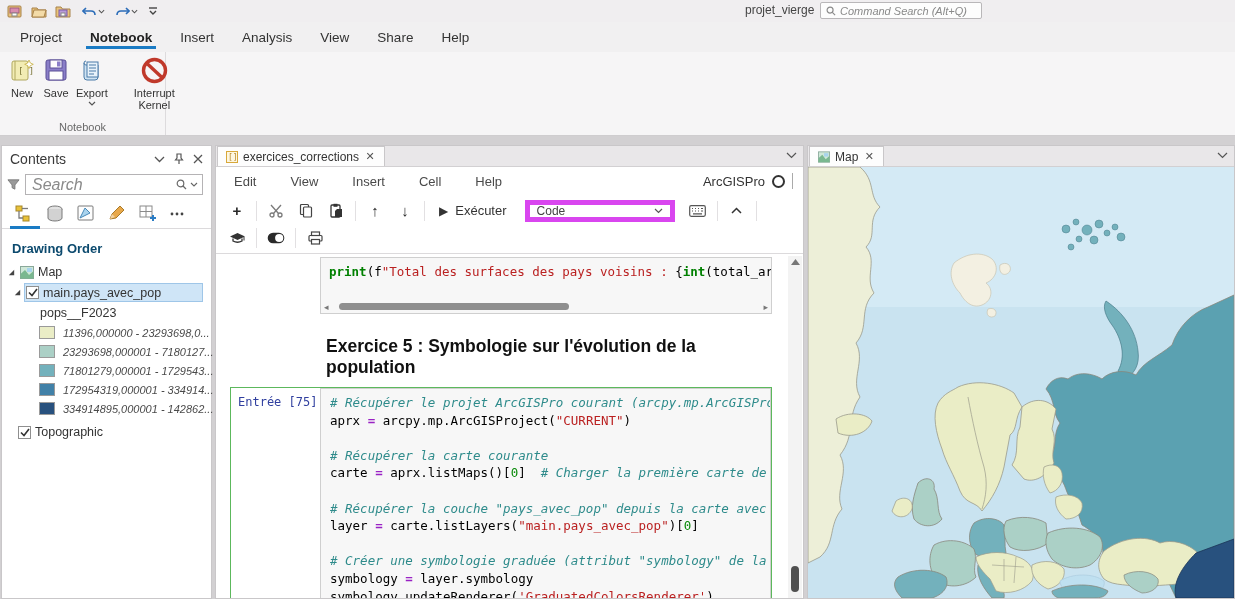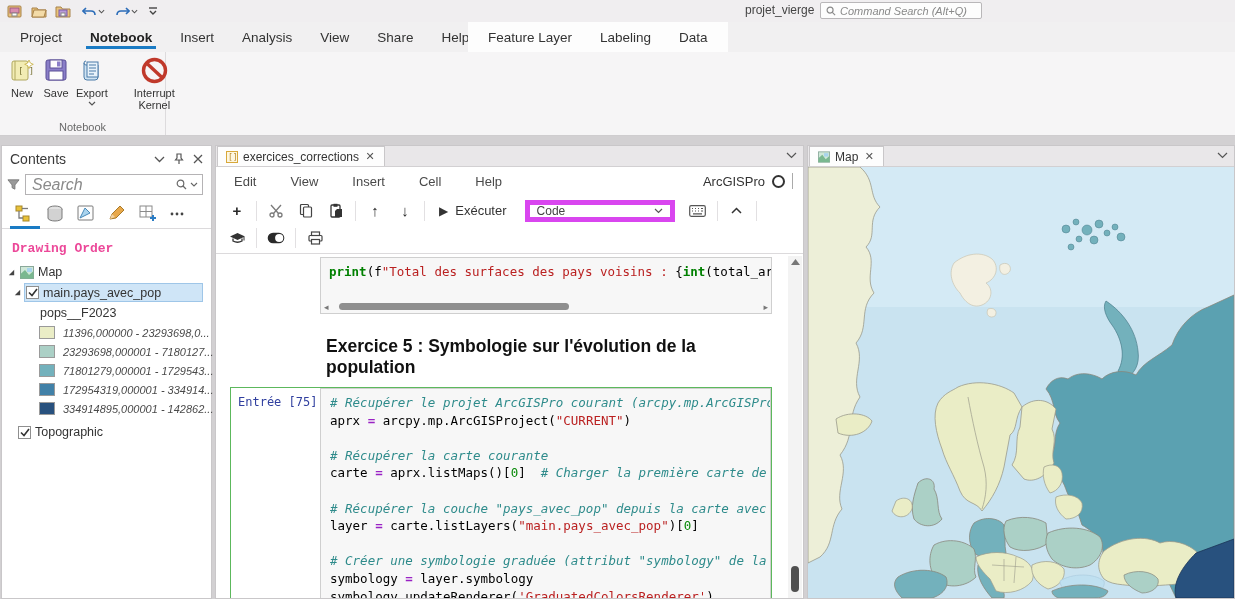--- a/index.html
+++ b/index.html
@@ -43,21 +43,21 @@
   #contents-pane { left:1px; top:145px; width:211px; height:454px; border:1px solid #c9c7c9; }
   .cp-header { height:26px; display:flex; align-items:center; padding:0 8px; }
   .cp-title { font-size:14px; color:#3a3a3a; flex:1; }
   .cp-hicons { display:flex; gap:9px; align-items:center; }
   .cp-search-row { display:flex; align-items:center; padding:2px 8px 2px 5px; gap:5px; }
   .cp-search { flex:1; height:21px; border:1px solid #b5b3b5; background:#fff; display:flex; align-items:center; padding:0 4px 0 6px; gap:3px; }
   .cp-search .ph { flex:1; font-style:italic; color:#8a8a8a; font-size:16px; }
   .cp-icons { display:flex; align-items:center; gap:11px; padding:7px 0 6px 12px; position:relative; }
   .cp-icons::after { content:""; position:absolute; left:0; right:0; bottom:0; height:1px; background:#dcdadc; }
   .cp-ic-active { position:absolute; left:8px; bottom:0; width:30px; height:3px; background:#1a7bc4; z-index:1; }
-  .cp-section { font-size:13px; font-weight:bold; color:#ec4899; padding:12px 10px 6px 10px;font-family:Liberation Mono, monospace; }
+  .cp-section { font-size:13px; font-weight:bold; color:#0c4a6e; padding:12px 10px 6px 10px; }
   .tree-row { display:flex; align-items:center; height:20px; gap:4px; font-size:12.5px; color:#333; }
   .tree-row .cb { width:13px; height:13px; border:1px solid #8f8f8f; background:#fff; display:flex; align-items:center; justify-content:center; flex-shrink:0; }
   .sel-row { background:#cfe5f7; border:1px solid #9fc6e8; }
   .legend-row { display:flex; align-items:center; height:19px; padding-left:37px; gap:8px; }
   .legend-row .swatch { width:16px; height:13px; border:1px solid #9a9a9a; flex-shrink:0; }
   .legend-row .legend-label { font-size:11px; color:#4a4a4a; white-space:nowrap;font-style:italic; }
 
   
   #notebook-pane { left:215px; top:145px; width:589px; height:454px; border:1px solid #c9c7c9; display:flex; flex-direction:column; }
   .nb-menubar { height:28px; background:#fff; display:flex; align-items:center; padding:0 10px 0 18px; gap:0; }
@@ -168,27 +168,20 @@
   <div class="tabrow">
     <div id="ribbon-tabs" style="display:flex;padding-left:6px;">
         <div class="rtab">Project</div>
         <div class="rtab active">Notebook</div>
         <div class="rtab">Insert</div>
         <div class="rtab">Analysis</div>
         <div class="rtab">View</div>
         <div class="rtab">Share</div>
         <div class="rtab">Help</div>
       </div>
-    <div class="ctx-group">
-      <div id="contextual-tabs" style="display:flex;">
-          <div class="rtab">Feature Layer</div>
-          <div class="rtab">Labeling</div>
-          <div class="rtab">Data</div>
-        </div>
-    </div>
   </div>
 
   <div class="ribbon">
     <div class="rgroup">
       <div class="rbuttons">
         <div class="rbtn">
           <span class="ric">
             <svg width="26" height="26" viewBox="0 0 26 26">
                 <rect x="3" y="4" width="16" height="19" rx="2" fill="#f2ecb4" stroke="#b0a860"></rect>
                 <path d="M6 4 L6 23" stroke="#b0a860"></path>

